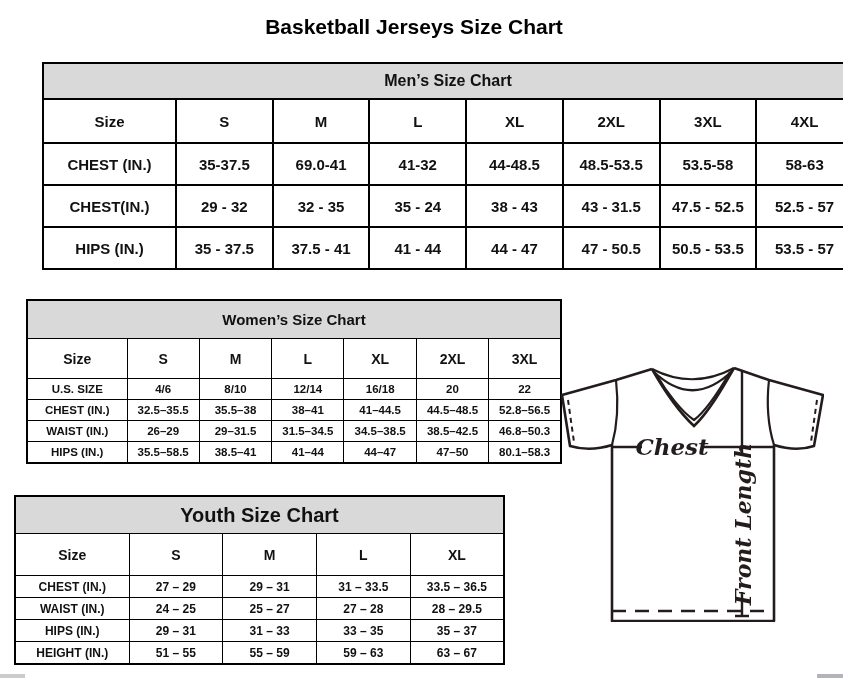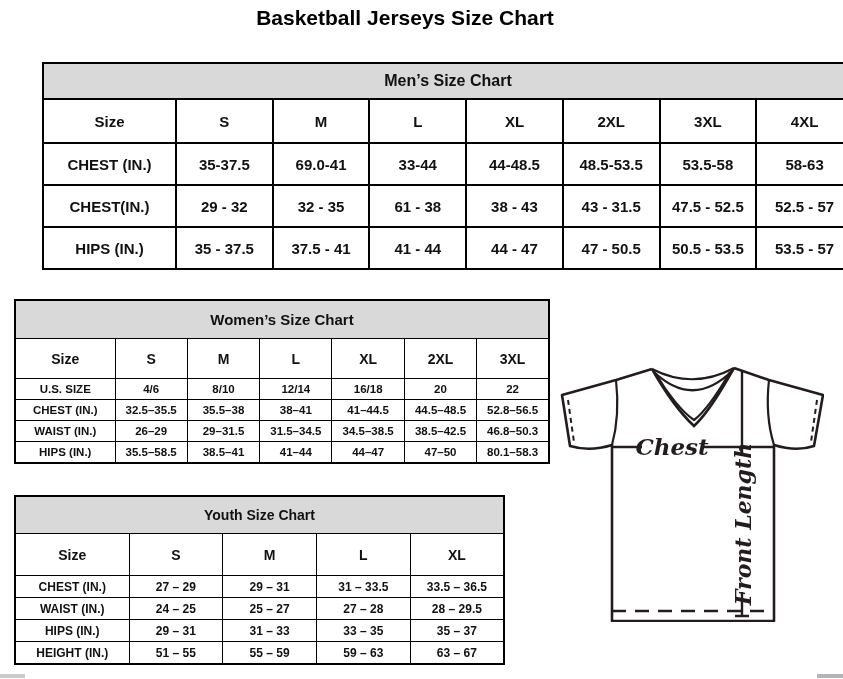--- a/index.html
+++ b/index.html
@@ -1,22 +1,22 @@
 <!DOCTYPE html>
 <html><head>
 <meta charset="utf-8">
 <style>
   html,body{margin:0;padding:0;background:#ffffff;}
   #page{position:relative;width:843px;height:679px;background:#ffffff;overflow:hidden;
         font-family:"Liberation Sans",sans-serif;color:#000;}
-  #page-title{position:absolute;left:0;top:6px;width:810px;margin:0;text-align:center;
+  #page-title{position:absolute;left:0;top:6px;width:810px;margin:9px;text-align:center;
         font-size:21px;font-weight:bold;color:#000;}
   .tbl-wrap{position:absolute;}
   #mens-wrap{left:14px;top:62px;width:812px;margin-left:28px;}
-  #womens-wrap{left:14px;top:299px;width:536px;}
+  #womens-wrap{left:26px;top:299px;width:536px;}
   #youth-wrap{left:14px;top:495px;width:491px;}
   table.size-table{width:100%;border-collapse:collapse;table-layout:fixed;}
   table.size-table th,table.size-table td{text-align:center;vertical-align:middle;
         font-weight:bold;color:#111;padding:0;}
   .title-row th{background:#d9d9d9;}
   
   #mens-wrap th,#mens-wrap td{border:2px solid #000;}
   #mens-wrap .title-row th{height:34px;font-size:16px;}
   #mens-wrap .header-row th{height:42px;font-size:15px;}
   #mens-wrap .data-row th,#mens-wrap .data-row td{height:40px;font-size:15px;}
@@ -24,21 +24,21 @@
   
   #womens-wrap table{border:2px solid #000;}
   #womens-wrap th,#womens-wrap td{border:1px solid #000;}
   #womens-wrap .title-row th{height:37px;font-size:15px;}
   #womens-wrap .header-row th{height:39px;font-size:14px;}
   #womens-wrap .data-row th,#womens-wrap .data-row td{height:20px;font-size:11.5px;}
   #womens-wrap col.first-col{width:100px;}
   
   #youth-wrap table{border:2px solid #000;}
   #youth-wrap th,#youth-wrap td{border:1px solid #000;}
-  #youth-wrap .title-row th{height:36px;font-size:14px;margin-top:19px;}
+  #youth-wrap .title-row th{height:36px;font-size:20px;margin-top:19px;}
   #youth-wrap .header-row th{height:41px;font-size:14px;}
   #youth-wrap .data-row th,#youth-wrap .data-row td{height:21px;font-size:12px;}
   #youth-wrap col.first-col{width:114px;}
   
   #jersey{position:absolute;left:560px;top:366px;width:264px;height:256px;}
   #jersey .label{font-family:"DejaVu Serif",serif;font-style:italic;font-weight:bold;fill:#241c1c;}
   
   .sb-frag{position:absolute;height:4px;bottom:1px;}
   #sb-left{left:0;width:25px;background:#cbcbcb;}
   #sb-right{left:817px;width:26px;background:#b3b3ba;}
@@ -73,31 +73,31 @@
             <th>L</th>
             <th>XL</th>
             <th>2XL</th>
             <th>3XL</th>
             <th>4XL</th>
           </tr>
           <tr class="data-row">
             <th>CHEST (IN.)</th>
             <td>35-37.5</td>
             <td>69.0-41</td>
-            <td>33-44</td>
+            <td>41-32</td>
             <td>44-48.5</td>
             <td>48.5-53.5</td>
             <td>53.5-58</td>
             <td>58-63</td>
           </tr>
           <tr class="data-row">
             <th>CHEST(IN.)</th>
             <td>29 - 32</td>
             <td>32 - 35</td>
-            <td>61 - 38</td>
+            <td>35 - 24</td>
             <td>38 - 43</td>
             <td>43 - 31.5</td>
             <td>47.5 - 52.5</td>
             <td>52.5 - 57</td>
           </tr>
           <tr class="data-row">
             <th>HIPS (IN.)</th>
             <td>35 - 37.5</td>
             <td>37.5 - 41</td>
             <td>41 - 44</td>

